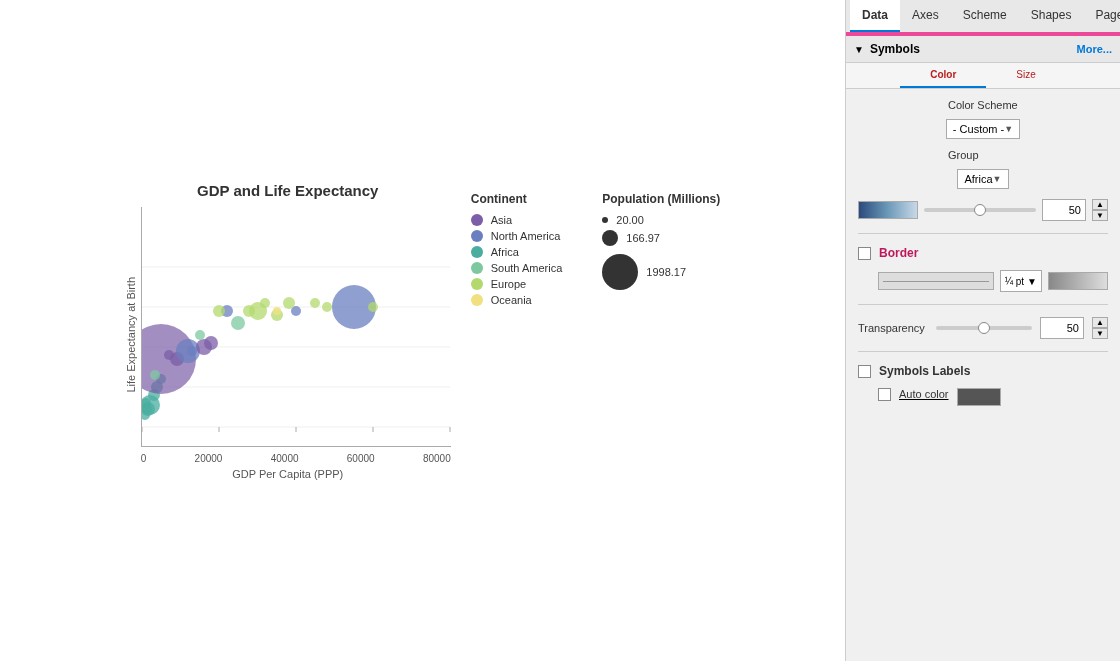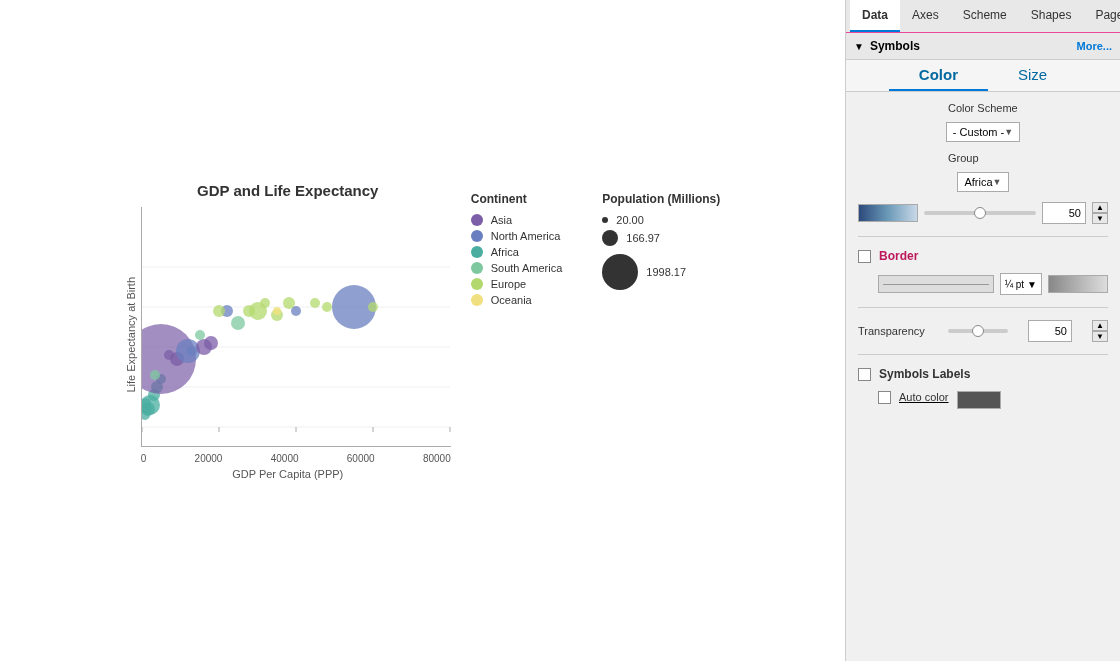--- a/index.html
+++ b/index.html
@@ -99,21 +99,21 @@
       background: #f0f0f0;
       border-left: 1px solid #ccc;
       display: flex;
       flex-direction: column;
     }
     
     
     .tab-bar {
       display: flex;
       background: #e8e8e8;
-      border-bottom: 1px solid #ec4899;
+      border-bottom: 4px solid #ec4899;
       padding: 0 4px;
       text-align: right;
     }
     
     .tab {
       padding: 8px 12px;
       font-size: 12px;
       cursor: pointer;
       color: #333;
       border-bottom: 2px solid transparent;
@@ -152,23 +152,23 @@
     .sub-tab-bar {
       display: flex;
       background: #f5f5f5;
       border-bottom: 1px solid #ccc;
       justify-content: center;
       gap: 0;
     }
     
     .sub-tab {
       padding: 6px 30px;
-      font-size: 15px;
+      font-size: 10px;
       cursor: pointer;
-      color: #0369a1;
+      color: #b91c1c;
       border-bottom: 2px solid transparent;
     }
     
     .sub-tab.active {
       border-bottom: 2px solid #0078d7;
       font-weight: 600;
     }
     
     
     .panel-content {
@@ -310,21 +310,21 @@
       width: 60px;
       height: 18px;
       background: linear-gradient(to right, #888, #ddd);
       border: 1px solid #aaa;
     }
     
     
     .transparency-row {
       display: flex;
       align-items: center;
-      gap: 20px;
+      gap: 8px;
     }
     
     
     .symbols-labels-row {
       display: flex;
       align-items: center;
       gap: 8px;
     }
     
     .symbols-labels-label {

